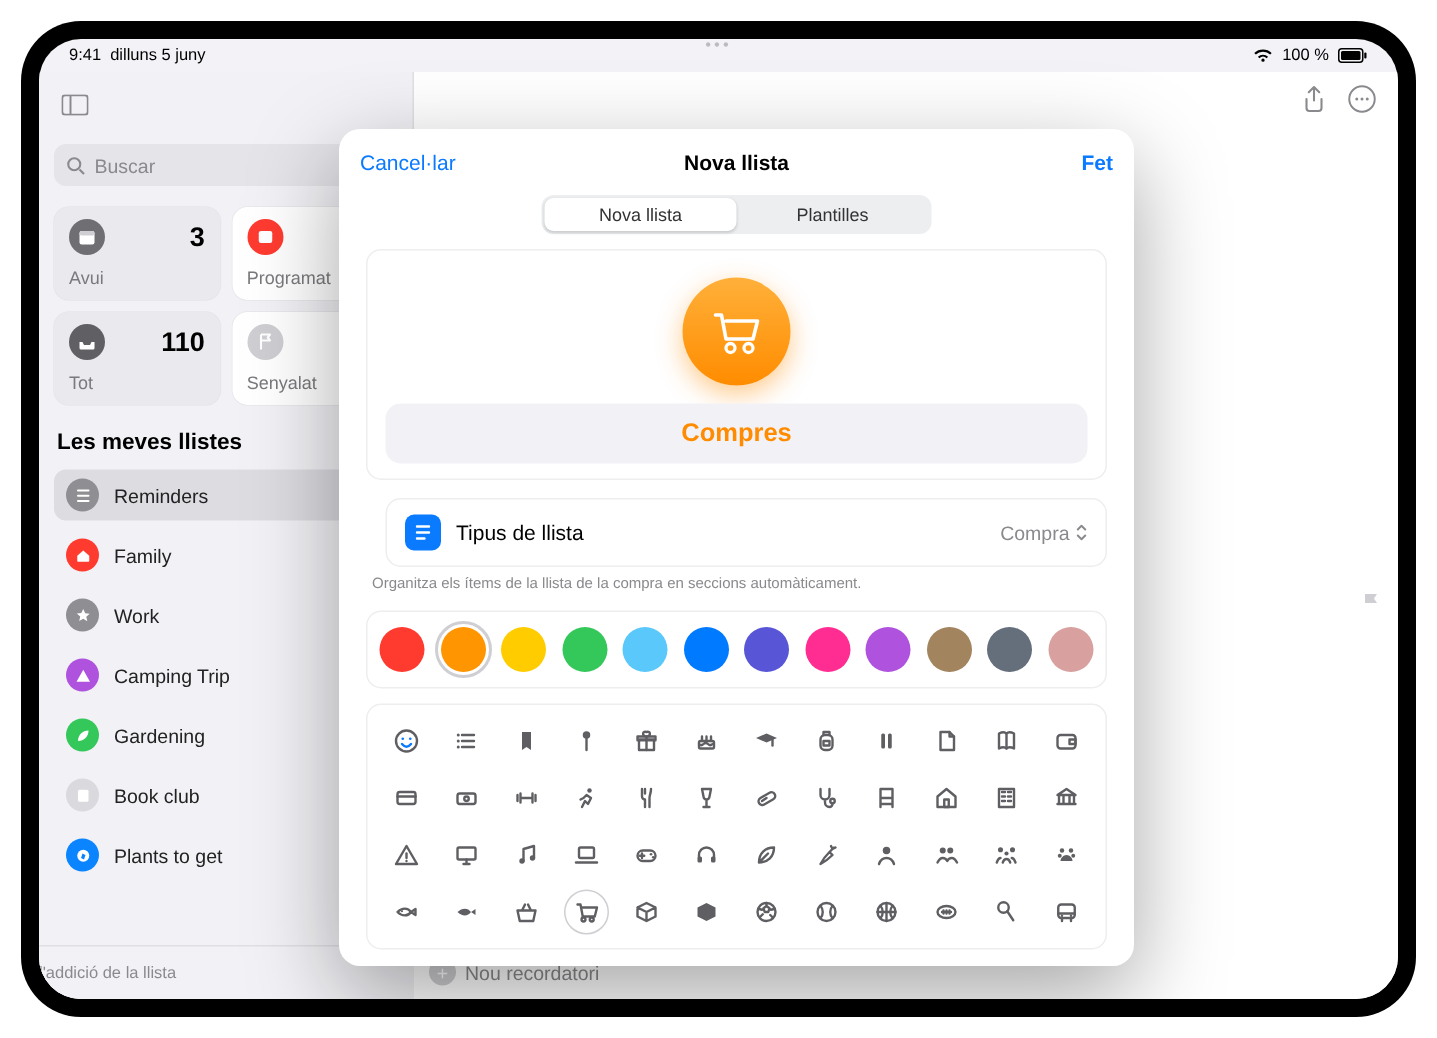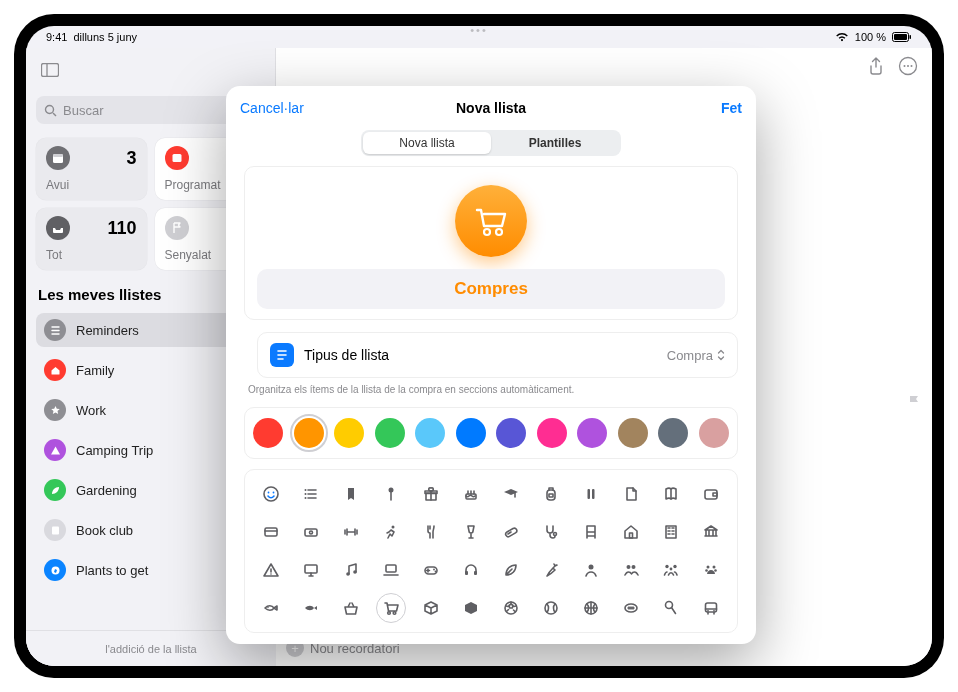--- a/index.html
+++ b/index.html
@@ -65,21 +65,21 @@
   .content-top {
     height: 36px; display: flex; justify-content: flex-end; align-items: center; gap: 14px;
     padding: 0 14px; color: #8a8a8e;
   }
   .flagrow {
     position: absolute; top: 340px; left: 10px; right: 10px; height: 28px;
     display: flex; justify-content: flex-end; align-items: center; color: #bfbfc4;
   }
   .bottom-bar {
     position: absolute; bottom: 0; left: 0; width: 250px; height: 36px;
-    display: flex; align-items: center; justify-content: center; font-size: 11px; color: #8a8a8e;
+    display: flex; align-items: center; justify-content: flex-start; font-size: 11px; color: #8a8a8e;
     border-top: 0.5px solid #e0e0e4; background: #f2f2f6;
   }
   .new-reminder {
     position: absolute; bottom: 0; left: 260px; height: 36px; display: flex; align-items: center;
     gap: 6px; color: #8a8a8e; font-size: 13px;
   }
   .plus-c { width: 18px; height: 18px; border-radius: 50%; background: #cfcfd3; color: #fff; display:flex;align-items:center;justify-content:center;font-size:13px;line-height:1;}
   .ellipsis-knob {
     position:absolute; top:-2px; left:50%; transform:translateX(-50%); color:#bcbcc0; font-size:11px; letter-spacing:2px;
   }
@@ -92,21 +92,21 @@
   .modal-head {
     position: relative; height: 44px; display: flex; align-items: center; justify-content: center;
   }
   .modal-head .cancel { position: absolute; left: 14px; color: #0a7aff; font-size: 14px; cursor:pointer;}
   .modal-head .done   { position: absolute; right: 14px; color: #0a7aff; font-size: 14px; font-weight:600; cursor:pointer;}
   .modal-title { font-size: 14px; font-weight: 600; }
   .seg {
     margin: 0 auto 10px; width: 260px; height: 26px; background: #eceef0; border-radius: 8px;
     display: flex; padding: 2px; font-size: 12px;
   }
-  .seg > div { flex:1; display:flex; align-items:center; justify-content:center; border-radius:6px; cursor:pointer; color:#333;font-weight:bold;}
+  .seg > div { flex:1; display:flex; align-items:center; justify-content:center; border-radius:6px; cursor:pointer; color:#333;}
   .seg > div.sel { background:#fff; box-shadow: 0 1px 2px rgba(0,0,0,0.15); font-weight:500;}
   .modal-body { flex:1; overflow:hidden; padding: 0 18px 10px; }
   .hero {
     background:#fff; border:0.5px solid #eee; border-radius:10px; padding: 18px 12px 10px;
     display:flex; flex-direction:column; align-items:center; gap:12px; margin-bottom:12px;
   }
   .hero-icon {
     width:72px; height:72px; border-radius:50%;
     background: linear-gradient(180deg,#ffb03a,#ff8c00);
     display:flex; align-items:center; justify-content:center;

